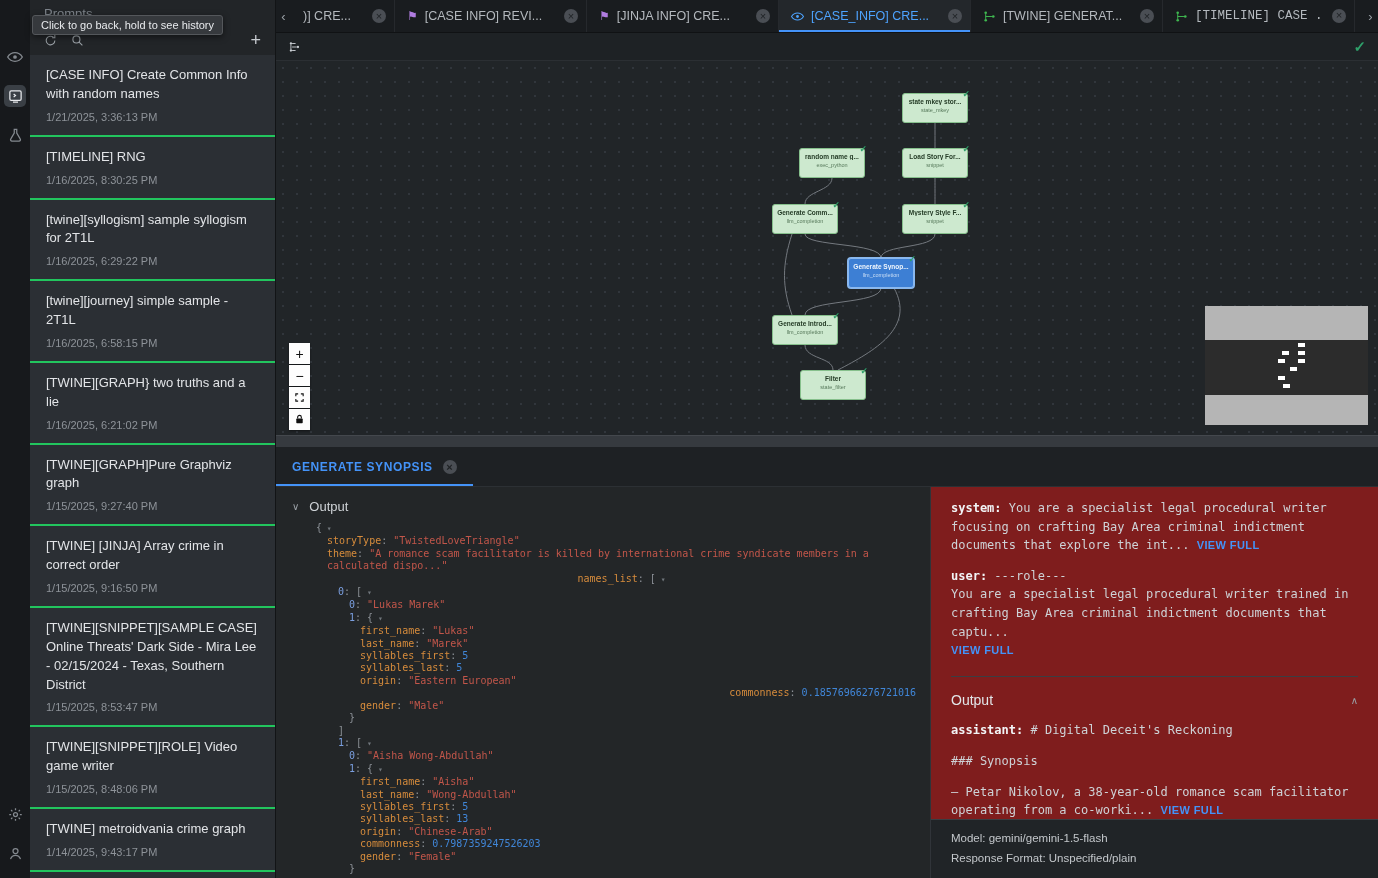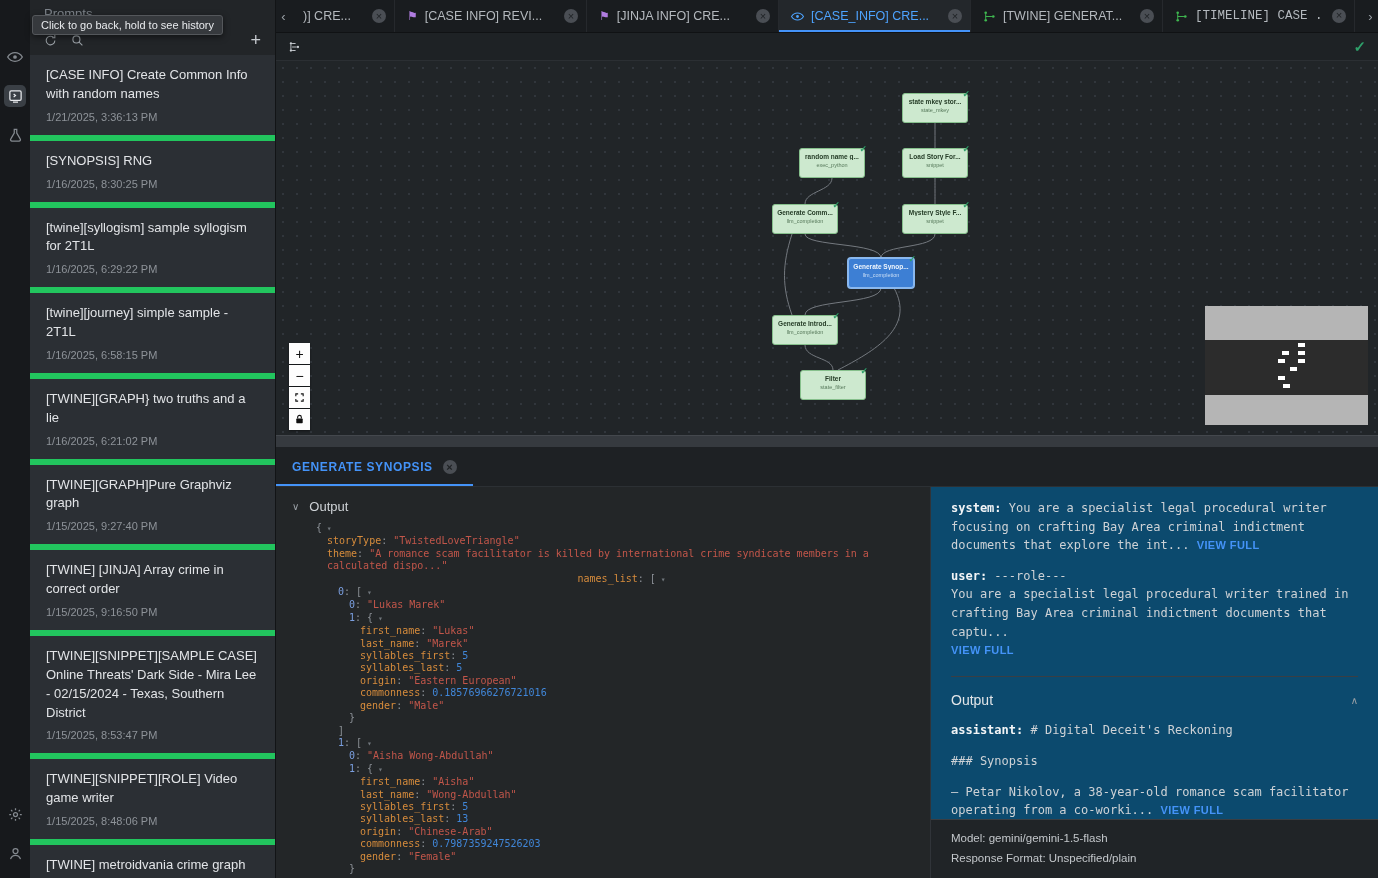--- a/index.html
+++ b/index.html
@@ -24,21 +24,21 @@
              display:flex; flex-direction:column; position:relative; flex-shrink:0; }
   .sidebar-title { padding:6px 14px 0; font-size:13px; color:#7d838a; }
   .tooltip { position:absolute; top:15px; left:2px; background:#36393d; border:1px solid #54575b;
              border-radius:3px; padding:3px 8px; font-size:11px; color:#e8eaed; white-space:nowrap;
              z-index:10; box-shadow:0 2px 6px rgba(0,0,0,.5); }
   .sidebar-toolbar { display:flex; align-items:center; gap:14px; padding:12px 14px 8px; color:#9aa0a6; }
   .sidebar-toolbar .grow { flex:1; }
   .icon-btn { display:flex; align-items:center; justify-content:center; cursor:pointer; color:#9aa0a6; }
   .plus-btn { font-size:18px; color:#c7cbd0; line-height:14px; cursor:pointer; }
   .prompt-list { flex:1; overflow:hidden; }
-  .prompt-item { background:#2b2f34; padding:11px 16px 12px; border-bottom:6px solid #22c55e; cursor:pointer; }
+  .prompt-item { background:#2b2f34; padding:11px 16px 12px; border-bottom:2px solid #22c55e; cursor:pointer; }
   .prompt-title { font-size:13px; line-height:1.45; color:#e2e4e7; }
   .prompt-time { font-size:11px; color:#8e9399; margin-top:7px; }
 
   
   .main { flex:1; display:flex; flex-direction:column; min-width:0; }
 
   
   .tabbar { height:33px; background:#191c1f; display:flex; align-items:stretch; flex-shrink:0;
             border-bottom:1px solid #101214; }
   .tab-scroll { width:15px; display:flex; align-items:center; justify-content:center; color:#9aa0a6;
@@ -102,21 +102,21 @@
   .json-tree { flex:1; overflow:hidden; font-family:"DejaVu Sans Mono", monospace; font-size:10px;
                line-height:12.4px; padding-right:14px; }
   .jline { white-space:pre-wrap; word-break:break-word; }
   .tk-k  { color:#d78c3c; }
   .tk-s  { color:#c2564a; }
   .tk-n  { color:#4086d8; }
   .tk-p  { color:#8b9096; }
   .tk-i2 { color:#7b9fe0; }
   .tk-a  { color:#70767c; font-size:8px; }
 
-  .right-panel { flex:1; background:#0c4a6e; display:flex; flex-direction:column; min-width:0; }
+  .right-panel { flex:1; background:#7f1d1d; display:flex; flex-direction:column; min-width:0; }
   .rp-scroll { flex:1; padding:12px 20px 0; overflow:hidden; font-family:"DejaVu Sans Mono", monospace;
                font-size:12px; line-height:1.55; color:#ced2d6; }
   .mono-block { margin:0 0 12px; }
   .mono-block strong { color:#f2f4f6; }
   .view-full { color:#4493f8; font-size:11px; font-weight:bold; letter-spacing:.4px; cursor:pointer;
                font-family:"Liberation Sans", sans-serif; }
   .rp-divider { border-top:1px solid #3a3e43; margin:16px 0 0; }
   .rp-output-header { display:flex; align-items:center; justify-content:space-between;
                       padding:13px 0 10px; font-family:"Liberation Sans", sans-serif; font-size:14px;
                       color:#e2e5e8; cursor:pointer; }
@@ -180,21 +180,21 @@
       </span>
       <span class="grow"></span>
       <span class="plus-btn">+</span>
     </div>
     <div class="prompt-list">
         <div class="prompt-item">
           <div class="prompt-title">[CASE INFO] Create Common Info with random names</div>
           <div class="prompt-time">1/21/2025, 3:36:13 PM</div>
         </div>
         <div class="prompt-item">
-          <div class="prompt-title">[SYNOPSIS] RNG</div>
+          <div class="prompt-title">[TIMELINE] RNG</div>
           <div class="prompt-time">1/16/2025, 8:30:25 PM</div>
         </div>
         <div class="prompt-item">
           <div class="prompt-title">[twine][syllogism] sample syllogism for 2T1L</div>
           <div class="prompt-time">1/16/2025, 6:29:22 PM</div>
         </div>
         <div class="prompt-item">
           <div class="prompt-title">[twine][journey] simple sample - 2T1L</div>
           <div class="prompt-time">1/16/2025, 6:58:15 PM</div>
         </div>
@@ -393,21 +393,21 @@
             <div class="jline" style="padding-left: 51px;"><span class="tk-k">theme</span><span class="tk-p">: </span><span class="tk-s">"A romance scam facilitator is killed by international crime syndicate members in a calculated dispo..."</span></div>
             <div class="jline" style="padding-left: 51px; text-align: center;"><span class="tk-k">names_list</span><span class="tk-p">: </span><span class="tk-p">[</span><span class="tk-a"> ▾</span></div>
             <div class="jline" style="padding-left: 62px;"><span class="tk-i2">0</span><span class="tk-p">: </span><span class="tk-p">[</span><span class="tk-a"> ▾</span></div>
             <div class="jline" style="padding-left: 73px;"><span class="tk-i2">0</span><span class="tk-p">: </span><span class="tk-s">"Lukas Marek"</span></div>
             <div class="jline" style="padding-left: 73px;"><span class="tk-i2">1</span><span class="tk-p">: </span><span class="tk-p">{</span><span class="tk-a"> ▾</span></div>
             <div class="jline" style="padding-left: 84px;"><span class="tk-k">first_name</span><span class="tk-p">: </span><span class="tk-s">"Lukas"</span></div>
             <div class="jline" style="padding-left: 84px;"><span class="tk-k">last_name</span><span class="tk-p">: </span><span class="tk-s">"Marek"</span></div>
             <div class="jline" style="padding-left: 84px;"><span class="tk-k">syllables_first</span><span class="tk-p">: </span><span class="tk-n">5</span></div>
             <div class="jline" style="padding-left: 84px;"><span class="tk-k">syllables_last</span><span class="tk-p">: </span><span class="tk-n">5</span></div>
             <div class="jline" style="padding-left: 84px;"><span class="tk-k">origin</span><span class="tk-p">: </span><span class="tk-s">"Eastern European"</span></div>
-            <div class="jline" style="padding-left: 84px;"><span class="tk-k">commonness</span><span class="tk-p">: </span><span class="tk-n">0.18576966276721016</span></div>
+            <div class="jline" style="padding-left: 84px; text-align: right;"><span class="tk-k">commonness</span><span class="tk-p">: </span><span class="tk-n">0.18576966276721016</span></div>
             <div class="jline" style="padding-left: 84px;"><span class="tk-k">gender</span><span class="tk-p">: </span><span class="tk-s">"Male"</span></div>
             <div class="jline" style="padding-left: 73px;"><span class="tk-p">}</span></div>
             <div class="jline" style="padding-left: 62px;"><span class="tk-p">]</span></div>
             <div class="jline" style="padding-left: 62px;"><span class="tk-i2">1</span><span class="tk-p">: </span><span class="tk-p">[</span><span class="tk-a"> ▾</span></div>
             <div class="jline" style="padding-left: 73px;"><span class="tk-i2">0</span><span class="tk-p">: </span><span class="tk-s">"Aisha Wong-Abdullah"</span></div>
             <div class="jline" style="padding-left: 73px;"><span class="tk-i2">1</span><span class="tk-p">: </span><span class="tk-p">{</span><span class="tk-a"> ▾</span></div>
             <div class="jline" style="padding-left: 84px;"><span class="tk-k">first_name</span><span class="tk-p">: </span><span class="tk-s">"Aisha"</span></div>
             <div class="jline" style="padding-left: 84px;"><span class="tk-k">last_name</span><span class="tk-p">: </span><span class="tk-s">"Wong-Abdullah"</span></div>
             <div class="jline" style="padding-left: 84px;"><span class="tk-k">syllables_first</span><span class="tk-p">: </span><span class="tk-n">5</span></div>
             <div class="jline" style="padding-left: 84px;"><span class="tk-k">syllables_last</span><span class="tk-p">: </span><span class="tk-n">13</span></div>

